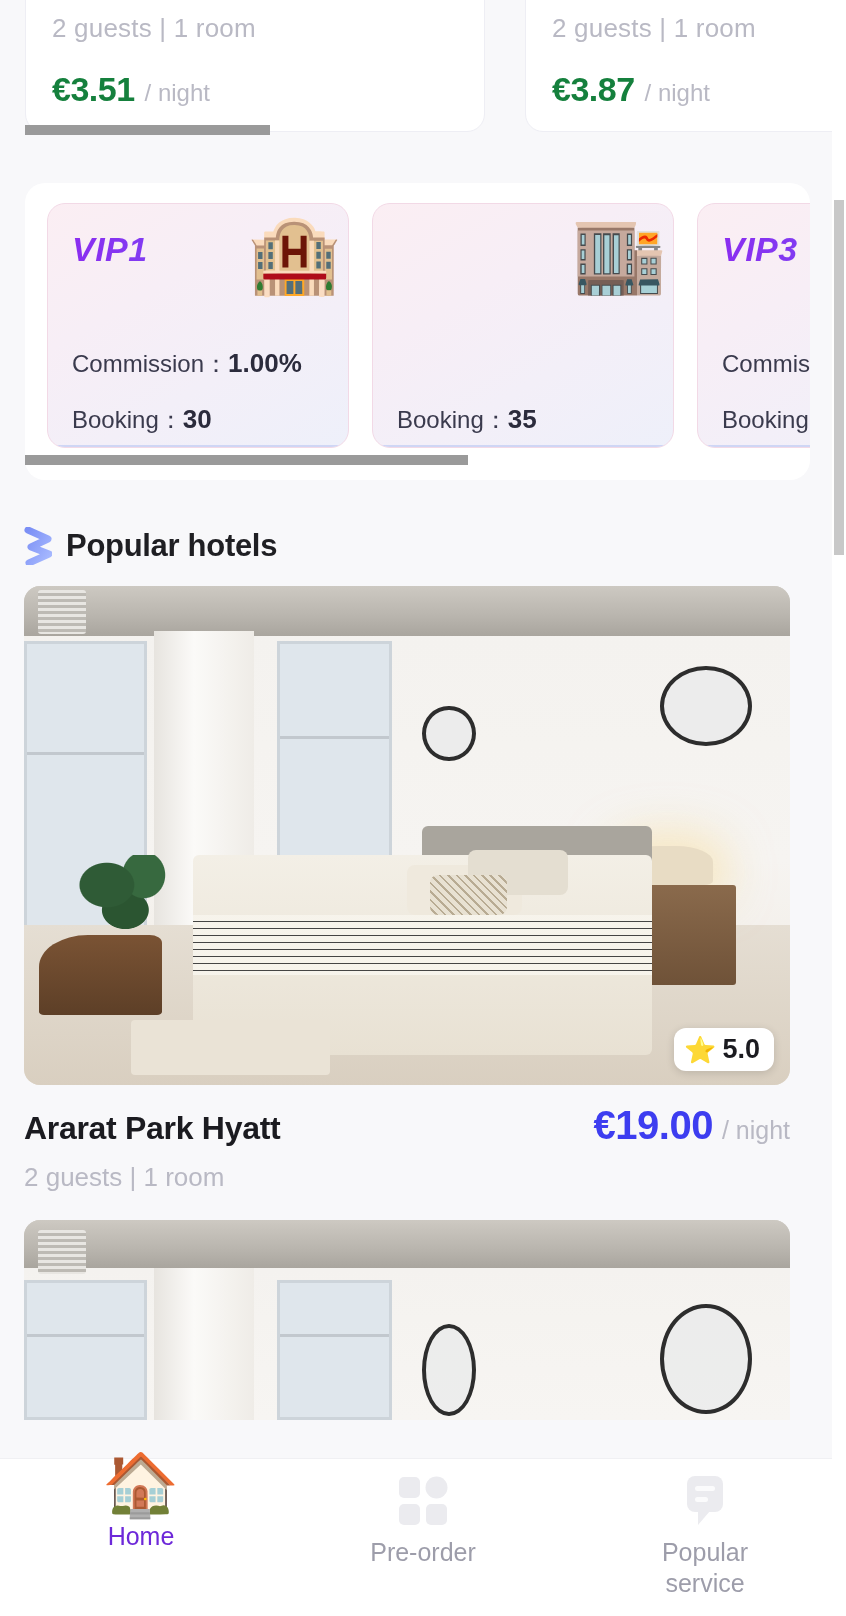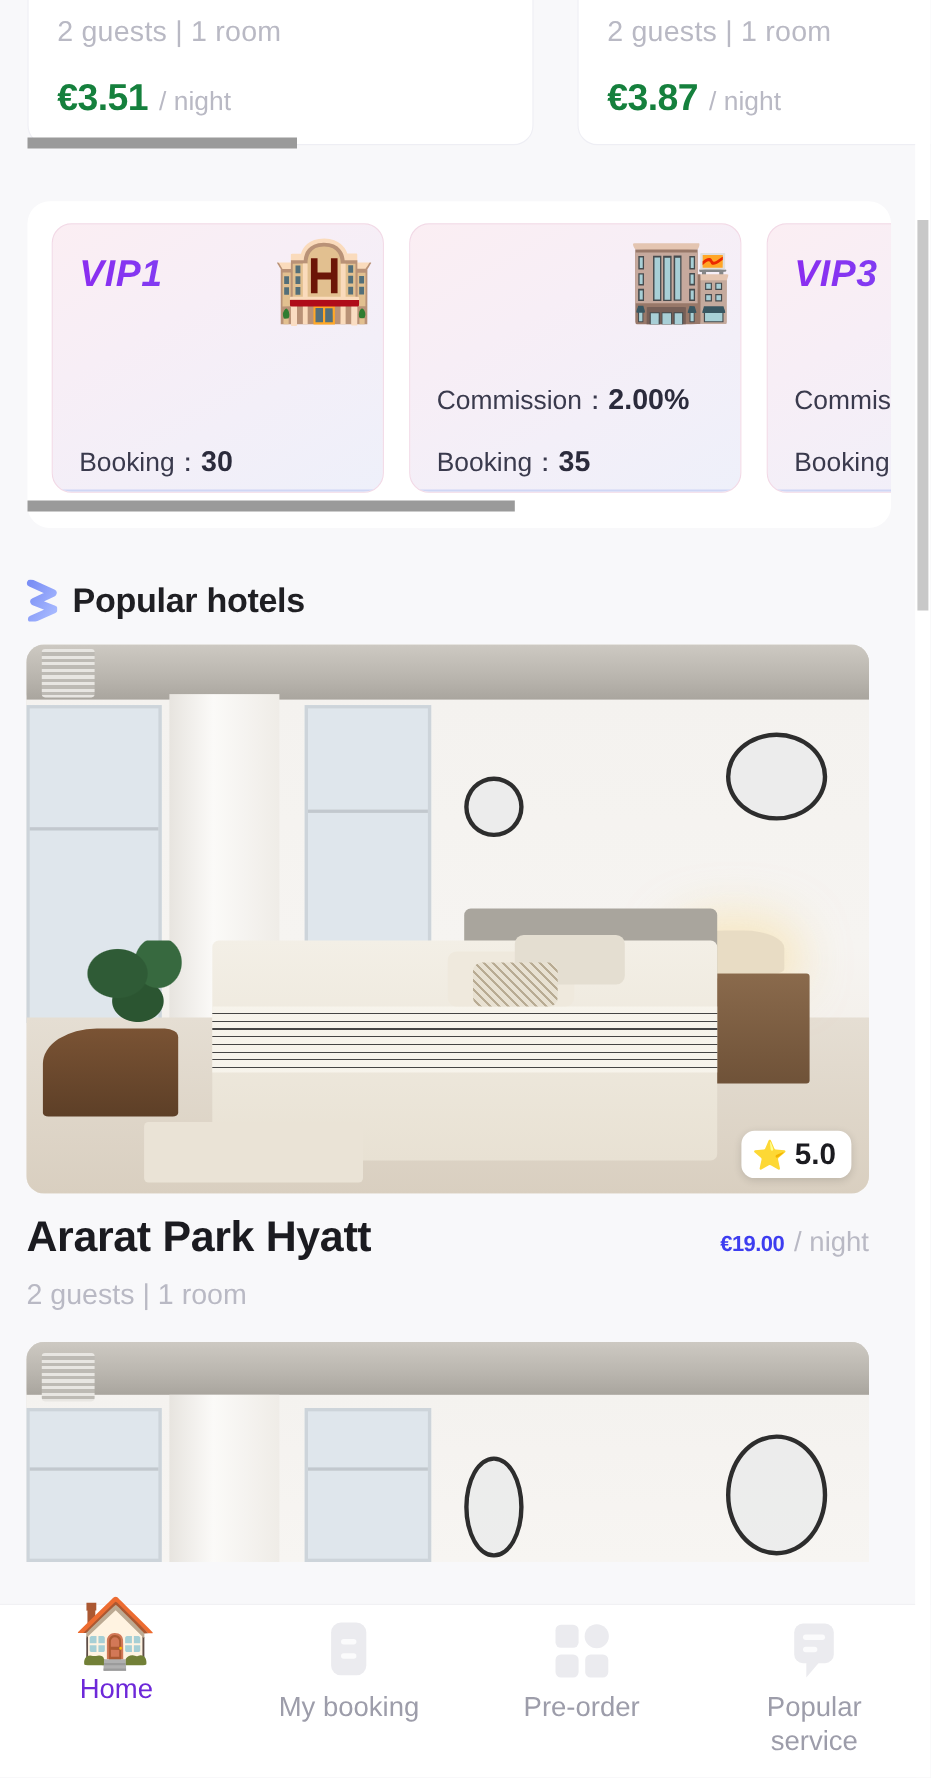--- a/index.html
+++ b/index.html
@@ -141,23 +141,23 @@
     padding: 6px 14px 6px 10px;
     display: flex; align-items: center; gap: 6px;
     font-size: 27px; font-weight: 700; color: #1b1b20;
     box-shadow: 0 2px 8px rgba(0,0,0,.14);
   }
   .rating-star { font-size: 26px; line-height: 1; }
   .hotel-meta { padding-top: 18px; }
   .hotel-row1 {
     display: flex; align-items: baseline; justify-content: space-between;
   }
-  .hotel-name { font-size: 39px; font-weight: 700; color: #1b1b20; letter-spacing: -.3px; }
+  .hotel-name { font-size: 32px; font-weight: 700; color: #1b1b20; letter-spacing: -.3px; }
   .hotel-priceline { display: flex; align-items: baseline; gap: 9px; }
-  .hotel-price { font-size: 20px; font-weight: 700; color: #3d3df0; letter-spacing: -.5px; }
+  .hotel-price { font-size: 40px; font-weight: 700; color: #3d3df0; letter-spacing: -.5px; }
   .hotel-per { font-size: 25px; color: #b9b9c4; }
   .hotel-guests { font-size: 26px; color: #b9b9c4; margin-top: 14px; }
 
   
   .room {
     position: absolute; inset: 0;
     background:
       linear-gradient(180deg, #d9d6d0 0%, #cfccc6 9%, #f4f2ef 9.5%, #f6f4f1 55%, #efe9e0 100%);
   }
   .room .ceiling {
@@ -304,30 +304,30 @@
   <div class="hscroll-top">
     <div class="thumb"></div>
   </div>
 
   <div class="vip-wrap">
     <div class="vip-track">
 
       <div class="vip-card">
         <div class="vip-title">VIP1</div>
         <div class="vip-emoji">🏨</div>
+        <div class="vip-row r1">
+          <span>Commission：</span><b>1.00%</b>
+        </div>
         <div class="vip-row r2">
           <span>Booking：</span><b>30</b>
         </div>
       </div>
 
       <div class="vip-card">
         <div class="vip-emoji">🏬</div>
-        <div class="vip-row r1">
-          <span>Commission：</span><b>2.00%</b>
-        </div>
         <div class="vip-row r2">
           <span>Booking：</span><b>35</b>
         </div>
       </div>
 
       <div class="vip-card">
         <div class="vip-title">VIP3</div>
 
         <div class="vip-row r1">
           <span>Commission：</span>
@@ -419,30 +419,20 @@
     </div>
   </div>
 
   <div class="tabbar">
 
     <div class="tab active">
       <div class="tab-icon emoji">🏠</div>
       <div class="tab-label">Home</div>
     </div>
 
-    <div class="tab">
-      <div class="tab-icon">
-        <svg width="52" height="56" viewBox="0 0 52 56">
-          <rect x="10" y="2" width="32" height="48" rx="9" fill="#ebebef"></rect>
-          <rect x="19" y="17" width="14" height="5" rx="2.5" fill="#fbfbfc"></rect>
-          <rect x="19" y="30" width="14" height="5" rx="2.5" fill="#fbfbfc"></rect>
-        </svg>
-      </div>
-      <div class="tab-label">My booking</div>
-    </div>
 
     <div class="tab">
       <div class="tab-icon">
         <svg width="54" height="54" viewBox="0 0 54 54">
           <rect x="3" y="3" width="21" height="21" rx="5" fill="#ebebef"></rect>
           <circle cx="40.5" cy="13.5" r="11" fill="#ebebef"></circle>
           <rect x="3" y="30" width="21" height="21" rx="5" fill="#ebebef"></rect>
           <rect x="30" y="30" width="21" height="21" rx="5" fill="#ebebef"></rect>
         </svg>
       </div>

